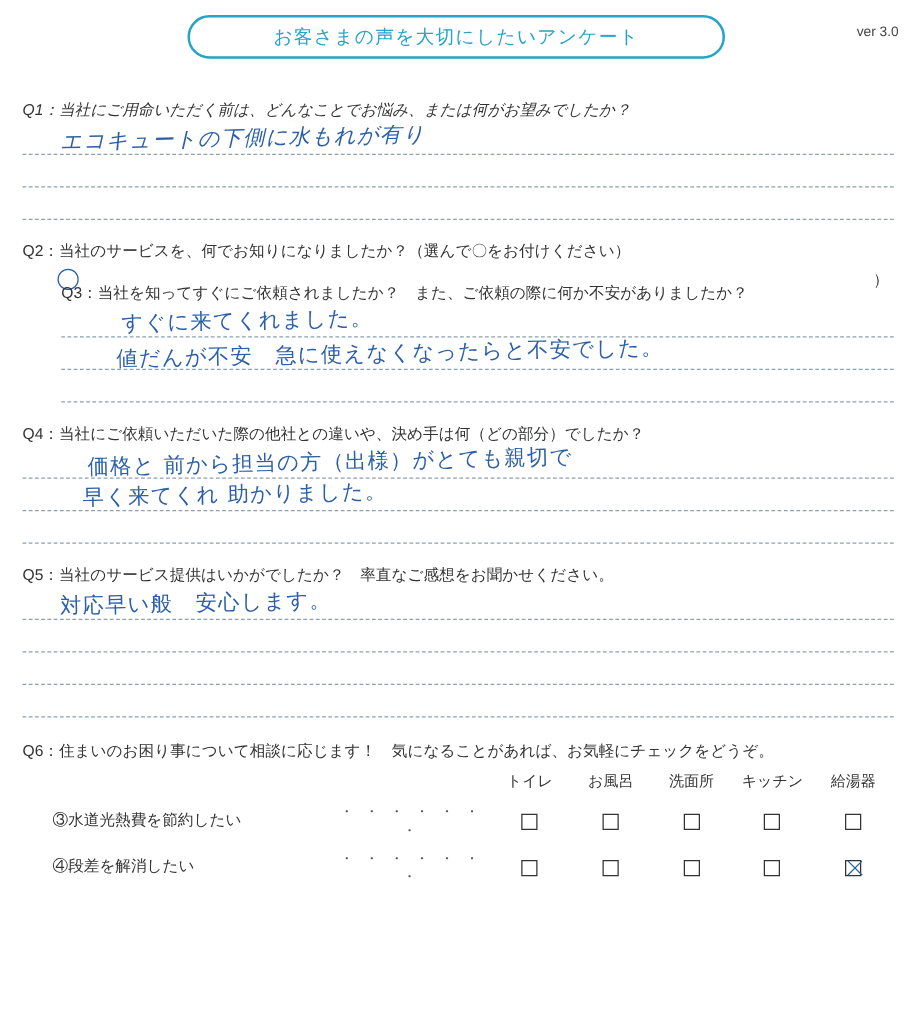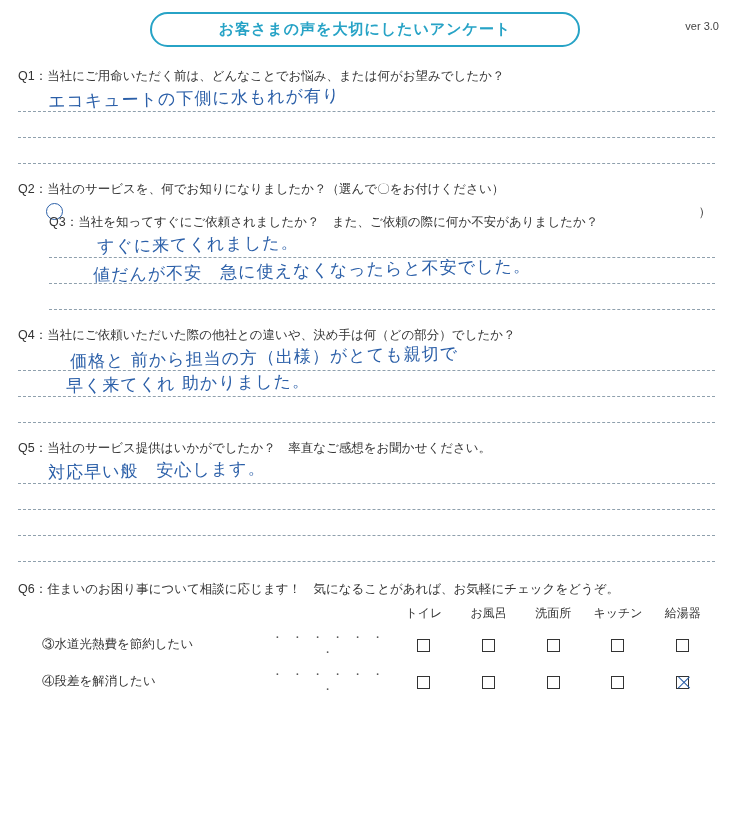--- a/index.html
+++ b/index.html
@@ -33,21 +33,21 @@
     border: 2px solid #27a3c6;
     border-radius: 18px;
     display: flex;
     align-items: center;
     justify-content: center;
   }
   .title-text {
     color: #27a3c6;
     font-size: 15px;
     letter-spacing: 1px;
-    font-weight: bold;
+    font-weight: normal;
   }
   .version {
     position: absolute;
     right: 14px;
     top: 20px;
     font-size: 11px;
     color: #444;
   }
   
   .q {
@@ -158,21 +158,21 @@
 
 <div class="page">
 
   <div class="header">
     <div class="title-box">
       <span class="title-text">お客さまの声を大切にしたいアンケート</span>
     </div>
     <div class="version">ver 3.0</div>
   </div>
 
-  <div class="q" style="margin-top:10px;">
+  <div class="q" style="margin-top:22px;font-style:italic;">
     <div class="q-label">Q1：当社にご用命いただく前は、どんなことでお悩み、または何がお望みでしたか？</div>
     <div class="writeline">
       <span class="hand" style="left:30px;">エコキュートの下側に水もれが有り</span>
       <div class="dashline"></div>
     </div>
     <div class="writeline">
       <span class="hand" style="left:30px;"></span>
       <div class="dashline"></div>
     </div>
     <div class="writeline">

